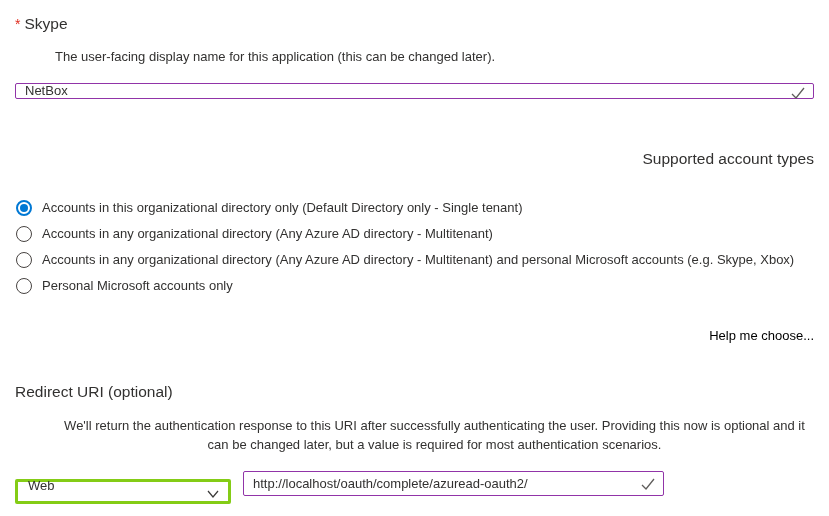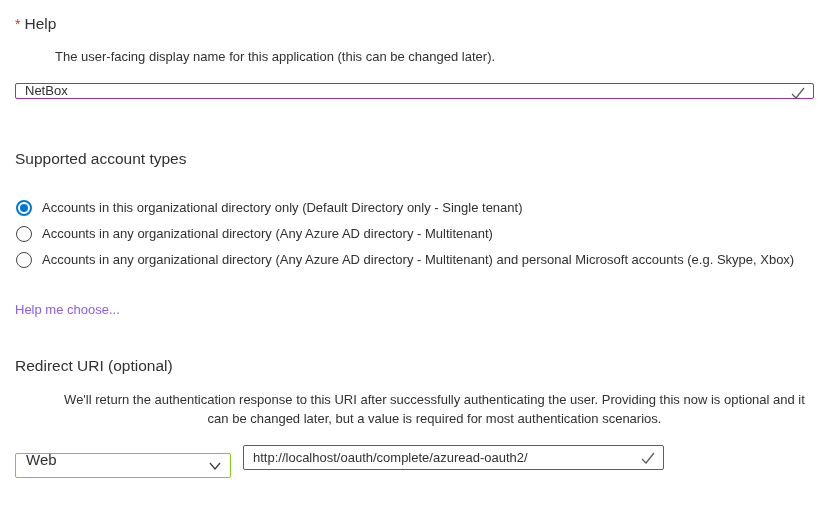--- a/index.html
+++ b/index.html
@@ -58,21 +58,21 @@
   .valid-check {
     position: absolute;
     right: 9px;
     top: 5px;
     width: 14px;
     height: 14px;
     pointer-events: none;
   }
 
   
-  #account-types-section { margin-top: 44px; }
+  #account-types-section { margin-top: 44px; text-align: right; }
   #account-types-section .hint-text { margin-top: 16px; }
 
   .radio-group { margin-top: 26px; }
   .radio-row {
     display: flex;
     align-items: center;
     height: 26px;
     cursor: pointer;
   }
   .radio-circle {
@@ -100,21 +100,21 @@
   .radio-label {
     font-size: 13px;
     color: #323130;
     line-height: 16px;
   }
 
   .help-link {
     display: inline-block;
     margin-top: 29px;
     font-size: 13px;
-    color: #8b5cf6;
+    color: #000000;
     text-decoration: none;
     cursor: pointer;
   }
 
   
   #redirect-section { margin-top: 38px; }
   #redirect-section .hint-text {
     margin-top: 14px;
     max-width: 800px;
     line-height: 19px;
@@ -123,27 +123,27 @@
 
   .redirect-controls {
     margin-top: 17px;
     display: flex;
     align-items: center;
   }
   .platform-select {
     position: relative;
     width: 216px;
     height: 25px;
-    border: 1px solid #84cc16;
+    border: 3px solid #84cc16;
     border-radius: 2px;
     background: #fff;
     display: flex;
     align-items: center;
     padding: 0 30px 12px 10px;
-    font-size: 15px;
+    font-size: 13px;
     color: #323130;
     cursor: pointer;
   }
   .chevron-down {
     position: absolute;
     right: 9px;
     top: 7px;
     width: 12px;
     height: 10px;
     pointer-events: none;
@@ -155,21 +155,21 @@
     margin-left: 12px;
   }
   .uri-input-wrap .text-input { height: 25px; }
   .uri-input-wrap .valid-check { top: 6px; }
 </style>
 </head>
 <body>
 
 <div id="name-section">
   <div class="section-heading">
-    <span class="required-marker">*</span><span>Help</span>
+    <span class="required-marker">*</span><span>Skype</span>
   </div>
   <div class="hint-text">The user-facing display name for this application (this can be changed later).</div>
   <div class="text-input-wrap">
     <input class="text-input" type="text" value="NetBox" style="">
     <svg class="valid-check" viewBox="0 0 14 14">
       <polyline points="1,8 5,12 13,2" fill="none" stroke="#5f5d5b" stroke-width="1.3"></polyline>
     </svg>
   </div>
 </div>
 
@@ -182,20 +182,24 @@
       <span class="radio-label">Accounts in this organizational directory only (Default Directory only - Single tenant)</span>
     </div>
     <div class="radio-row">
       <span class="radio-circle"></span>
       <span class="radio-label">Accounts in any organizational directory (Any Azure AD directory - Multitenant)</span>
     </div>
     <div class="radio-row">
       <span class="radio-circle"></span>
       <span class="radio-label">Accounts in any organizational directory (Any Azure AD directory - Multitenant) and personal Microsoft accounts (e.g. Skype, Xbox)</span>
     </div>
+    <div class="radio-row">
+      <span class="radio-circle"></span>
+      <span class="radio-label">Personal Microsoft accounts only</span>
+    </div>
   </div>
 
   <a class="help-link" href="#">Help me choose...</a>
 </div>
 
 <div id="redirect-section">
   <div class="section-heading">Redirect URI (optional)</div>
   <div class="hint-text">We'll return the authentication response to this URI after successfully authenticating the user. Providing this now is optional and it can be changed later, but a value is required for most authentication scenarios.</div>
 
   <div class="redirect-controls">

